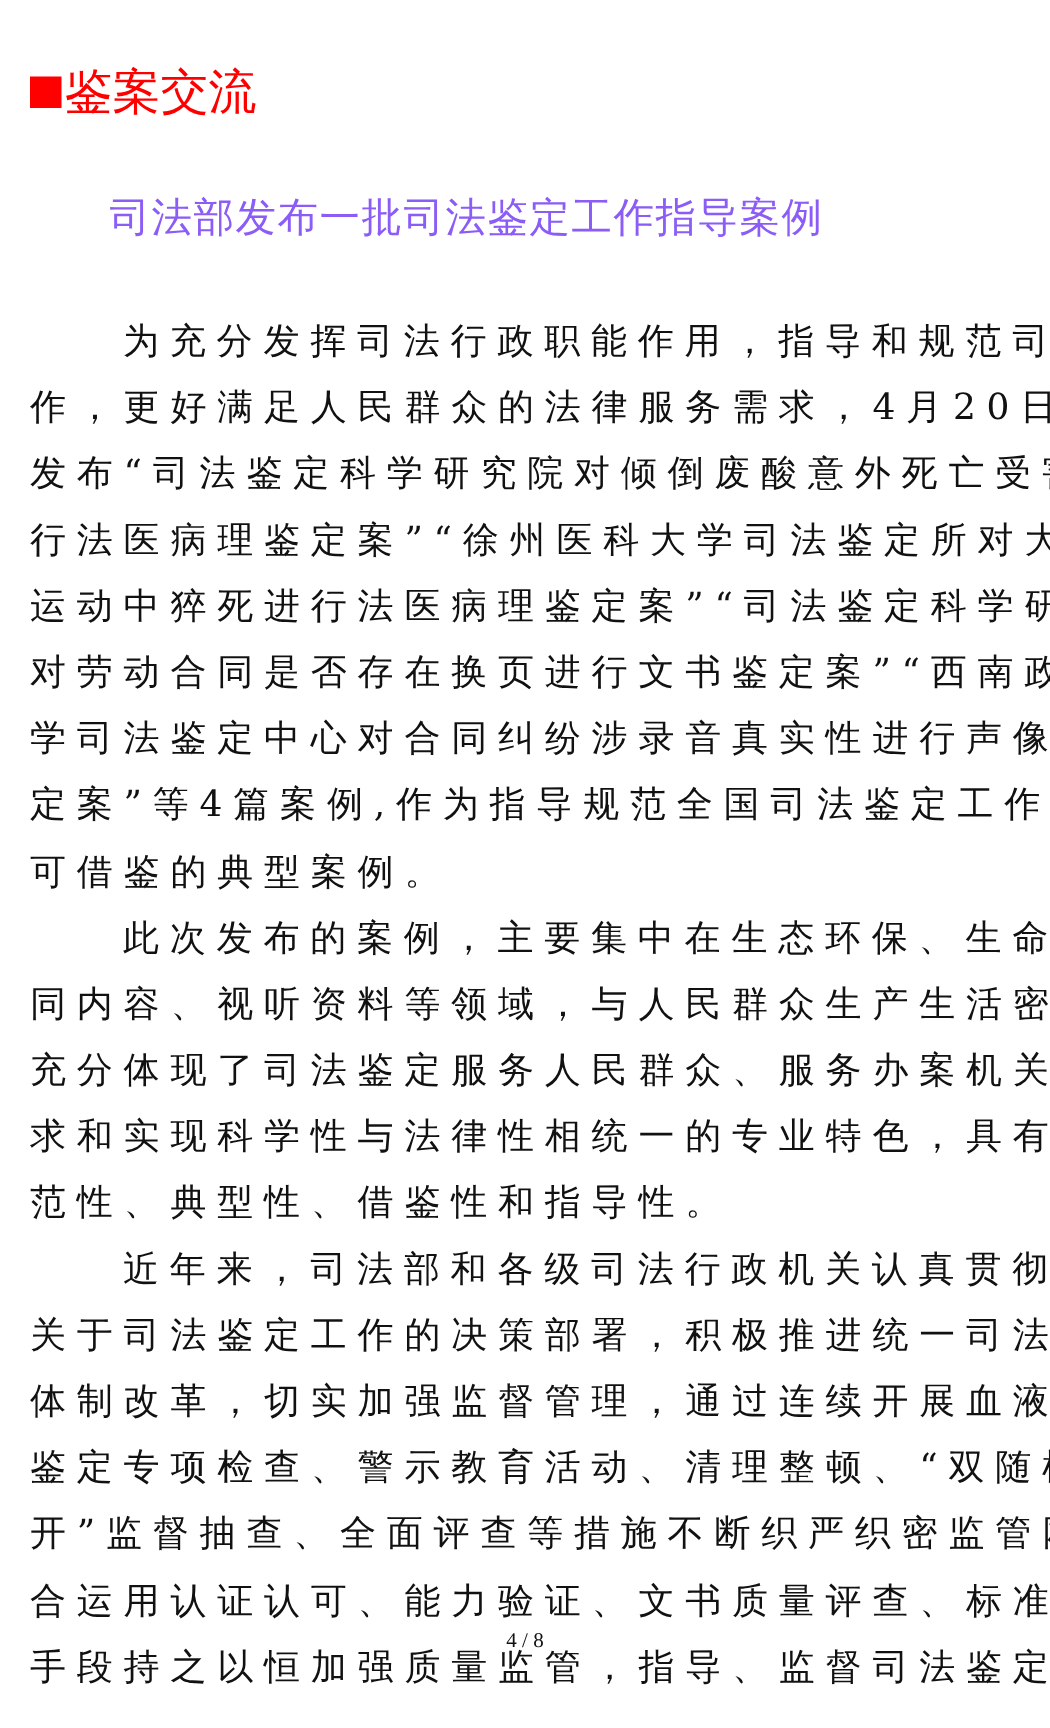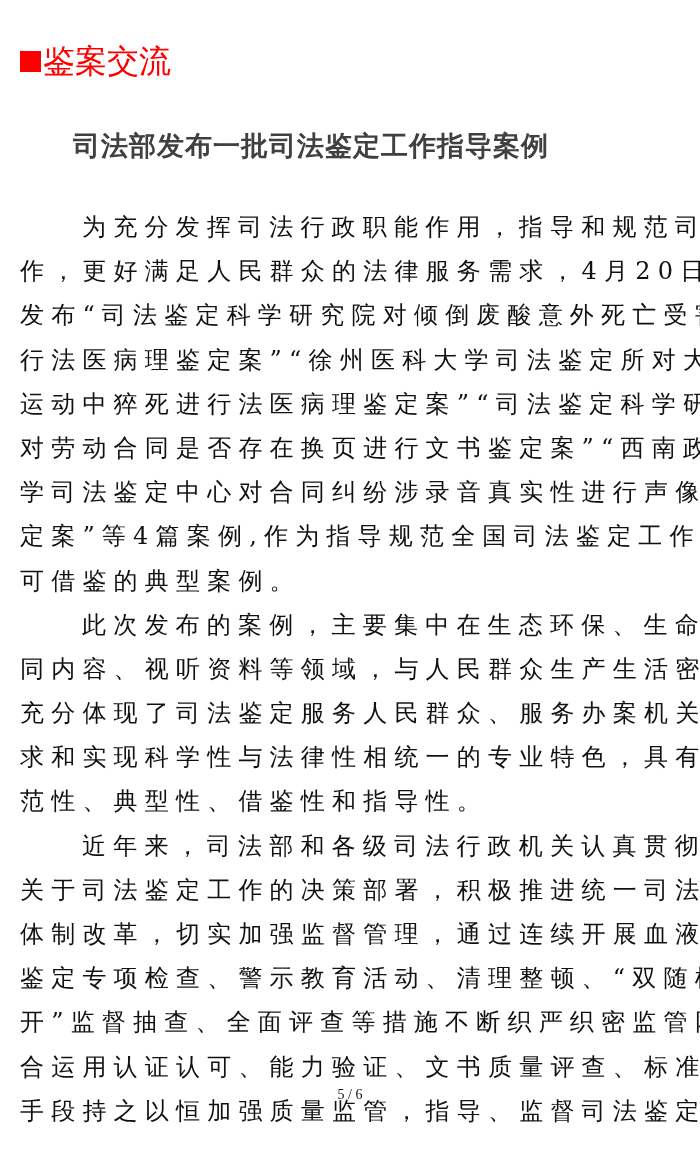--- a/index.html
+++ b/index.html
@@ -13,21 +13,21 @@
       display: flex; align-items: center;
       color: #ff0000; font-family: "DejaVu Sans", "Liberation Sans", sans-serif;
       font-size: 32px; line-height: 30px;
     }
     .section-tag .square {
       display: inline-block; width: 21px; height: 21px; background: #ff0000; margin-right: 2px;
     }
     .doc-title {
       position: absolute; left: 0; top: 128px; width: 622px; text-align: center;
       font-family: "DejaVu Sans", "Liberation Sans", sans-serif;
-      font-weight: bold; font-size: 27px; line-height: 36px; color: #404040;
+      font-weight: normal; font-size: 27px; line-height: 36px; color: #8b5cf6;
       letter-spacing: 1px;
     }
     .body-text {
       position: absolute; left: 20px; top: 205px; width: 660px;
     }
     .line {
       height: 44.2px; line-height: 44.2px;
       font-size: 24px; white-space: nowrap;
       letter-spacing: 7.2px;
       text-align: justify; text-align-last: justify;
@@ -76,13 +76,13 @@
     <div class="line indent">近年来，司法部和各级司法行政机关认真贯彻落实中央</div>
     <div class="line">关于司法鉴定工作的决策部署，积极推进统一司法鉴定管理</div>
     <div class="line">体制改革，切实加强监督管理，通过连续开展血液酒精检测</div>
     <div class="line">鉴定专项检查、警示教育活动、清理整顿、“双随机、一公</div>
     <div class="line">开”监督抽查、全面评查等措施不断织严织密监管网络，综</div>
     <div class="line">合运用认证认可、能力验证、文书质量评查、标准化等多种</div>
     <div class="line">手段持之以恒加强质量监管，指导、监督司法鉴定机构和司</div>
   </div>
 </div>
 
-<div class="page-number">5 / 6</div>
+<div class="page-number">4 / 8</div>
 
 </body></html>

